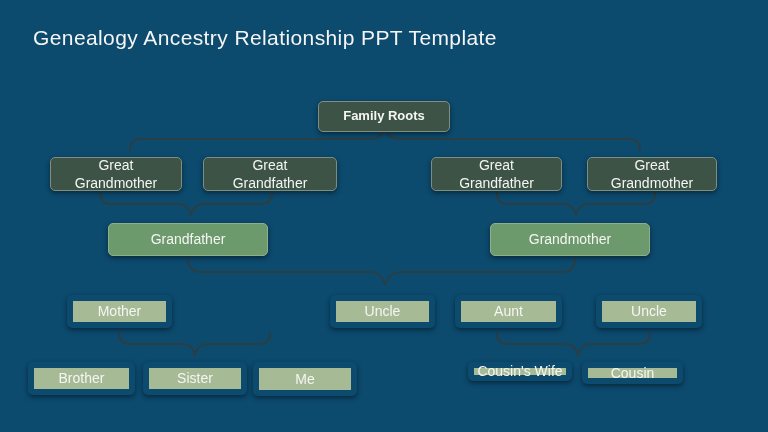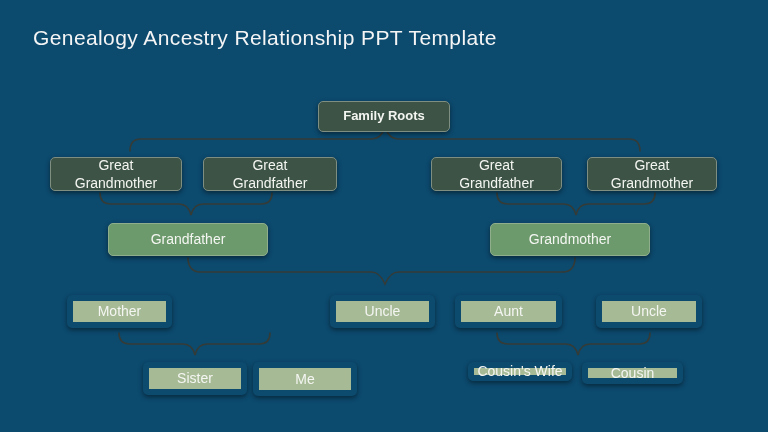--- a/index.html
+++ b/index.html
@@ -75,18 +75,19 @@
 Grandmother</div>
 
   <div class="node mid n-gf">Grandfather</div>
   <div class="node mid n-gm">Grandmother</div>
 
   <div class="node light n-mother">Mother</div>
   <div class="node light n-uncle1">Uncle</div>
   <div class="node light n-aunt">Aunt</div>
   <div class="node light n-uncle2">Uncle</div>
 
+  <div class="node light n-brother">Brother</div>
   <div class="node light n-sister">Sister</div>
   <div class="node light n-me">Me</div>
   <div class="node light n-cwife">Cousin's Wife</div>
   <div class="node light n-cousin">Cousin</div>
 
 </div>
 
 </body></html>

